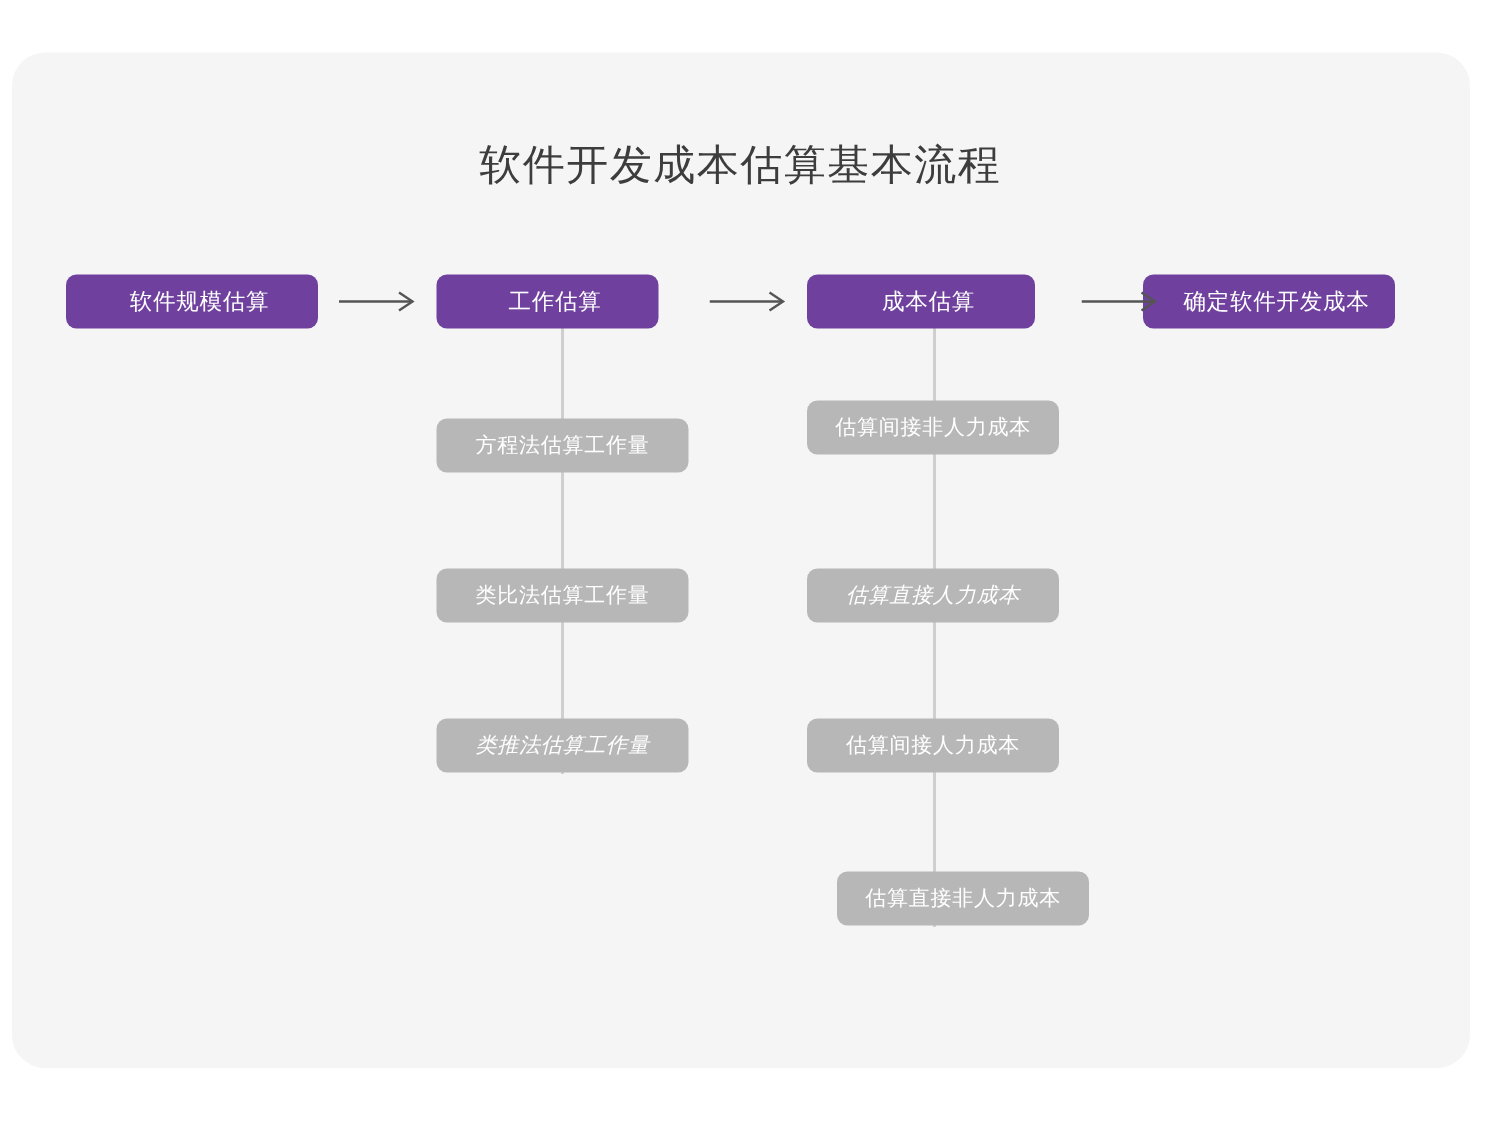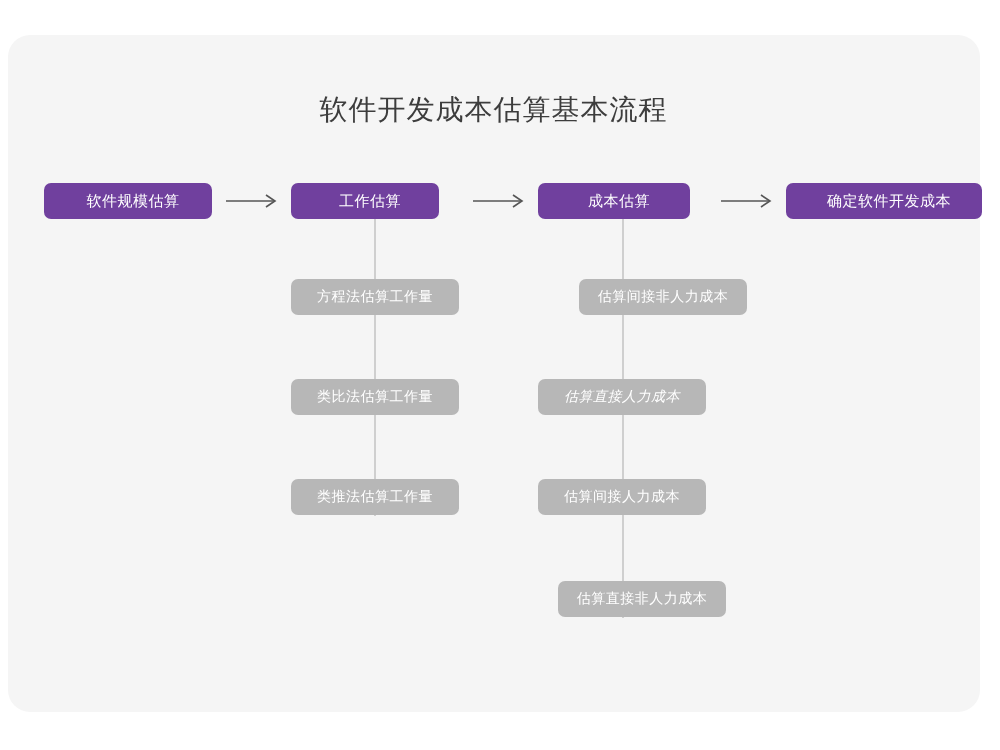--- a/index.html
+++ b/index.html
@@ -110,21 +110,21 @@
   </div>
 
   <div class="stage-box" style="left:291px; top:183px; width:148px;">
     <span>工作估算</span>
   </div>
 
   <div class="stage-box" style="left:538px; top:183px; width:152px;">
     <span>成本估算</span>
   </div>
 
-  <div class="stage-box" style="left:786px; top:183px; width:196px;">
+  <div class="stage-box" style="left:762px; top:183px; width:168px;">
     <span>确定软件开发成本</span>
   </div>
 
   <div class="arrow" style="left:226px;">
     <svg width="52" height="18" viewBox="0 0 52 18">
       <line x1="0" y1="9" x2="48" y2="9" stroke="#555555" stroke-width="1.6"></line>
       <polyline points="40,3 49,9 40,15" fill="none" stroke="#555555" stroke-width="1.6"></polyline>
     </svg>
   </div>
 
@@ -143,25 +143,25 @@
   </div>
 
   <div class="sub-box" style="left:291px; top:279px;">
     <span>方程法估算工作量</span>
   </div>
 
   <div class="sub-box" style="left:291px; top:379px;">
     <span>类比法估算工作量</span>
   </div>
 
-  <div class="sub-box" style="left:291px; top:479px;">
+  <div class="sub-box" style="left:291px; top:479px;font-style:italic;">
     <span>类推法估算工作量</span>
   </div>
 
-  <div class="sub-box" style="left:538px; top:279px;margin-left:41px;">
+  <div class="sub-box" style="left:538px; top:267px;">
     <span>估算间接非人力成本</span>
   </div>
 
   <div class="sub-box" style="left:538px; top:379px;font-style:italic;">
     <span>估算直接人力成本</span>
   </div>
 
   <div class="sub-box" style="left:538px; top:479px;">
     <span>估算间接人力成本</span>
   </div>

